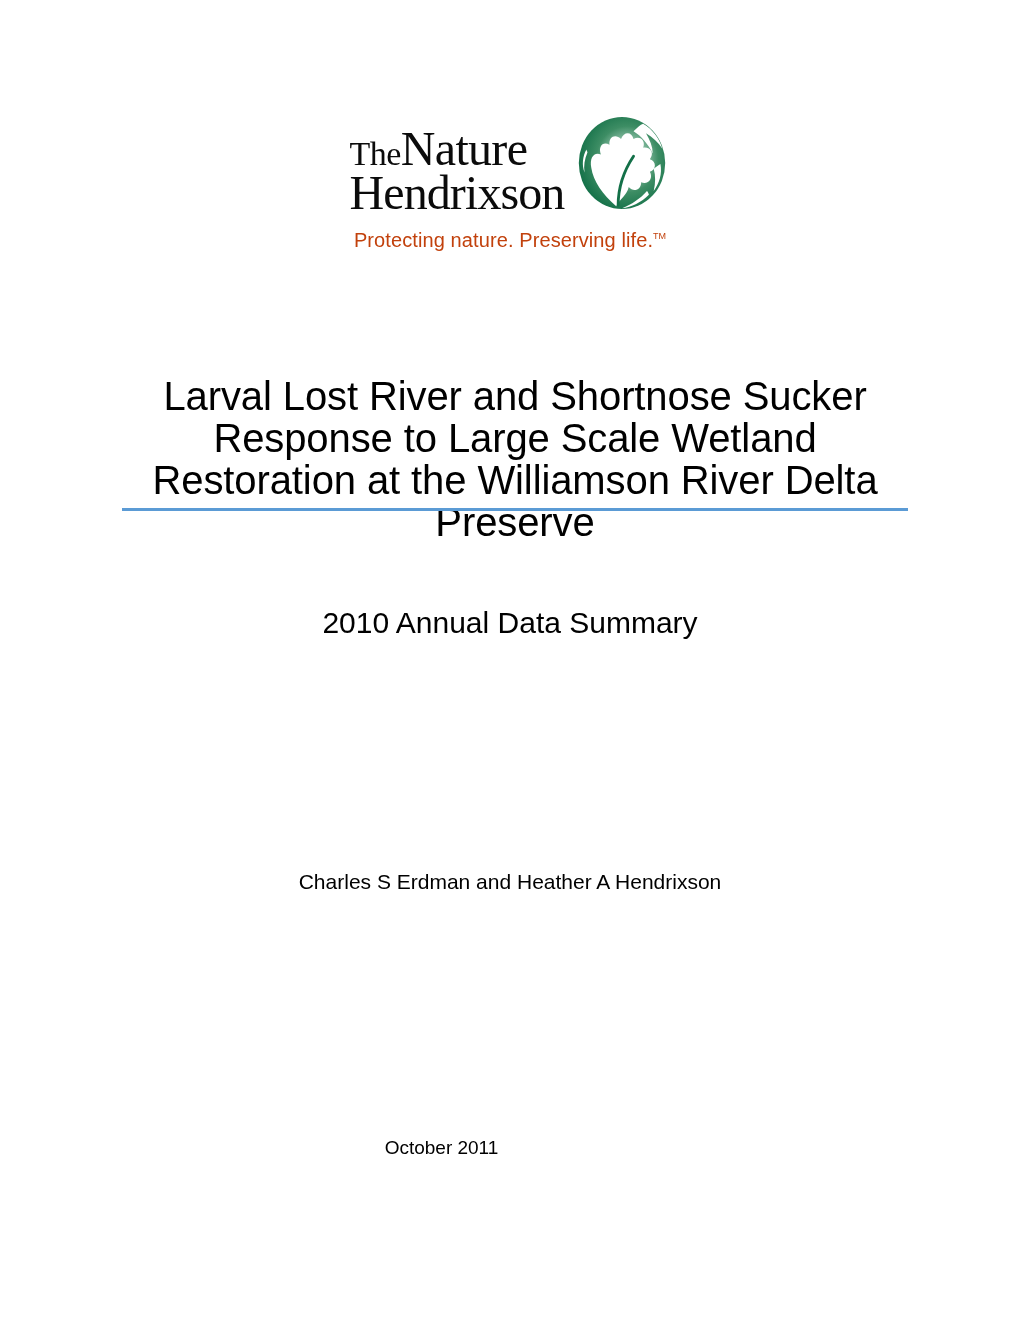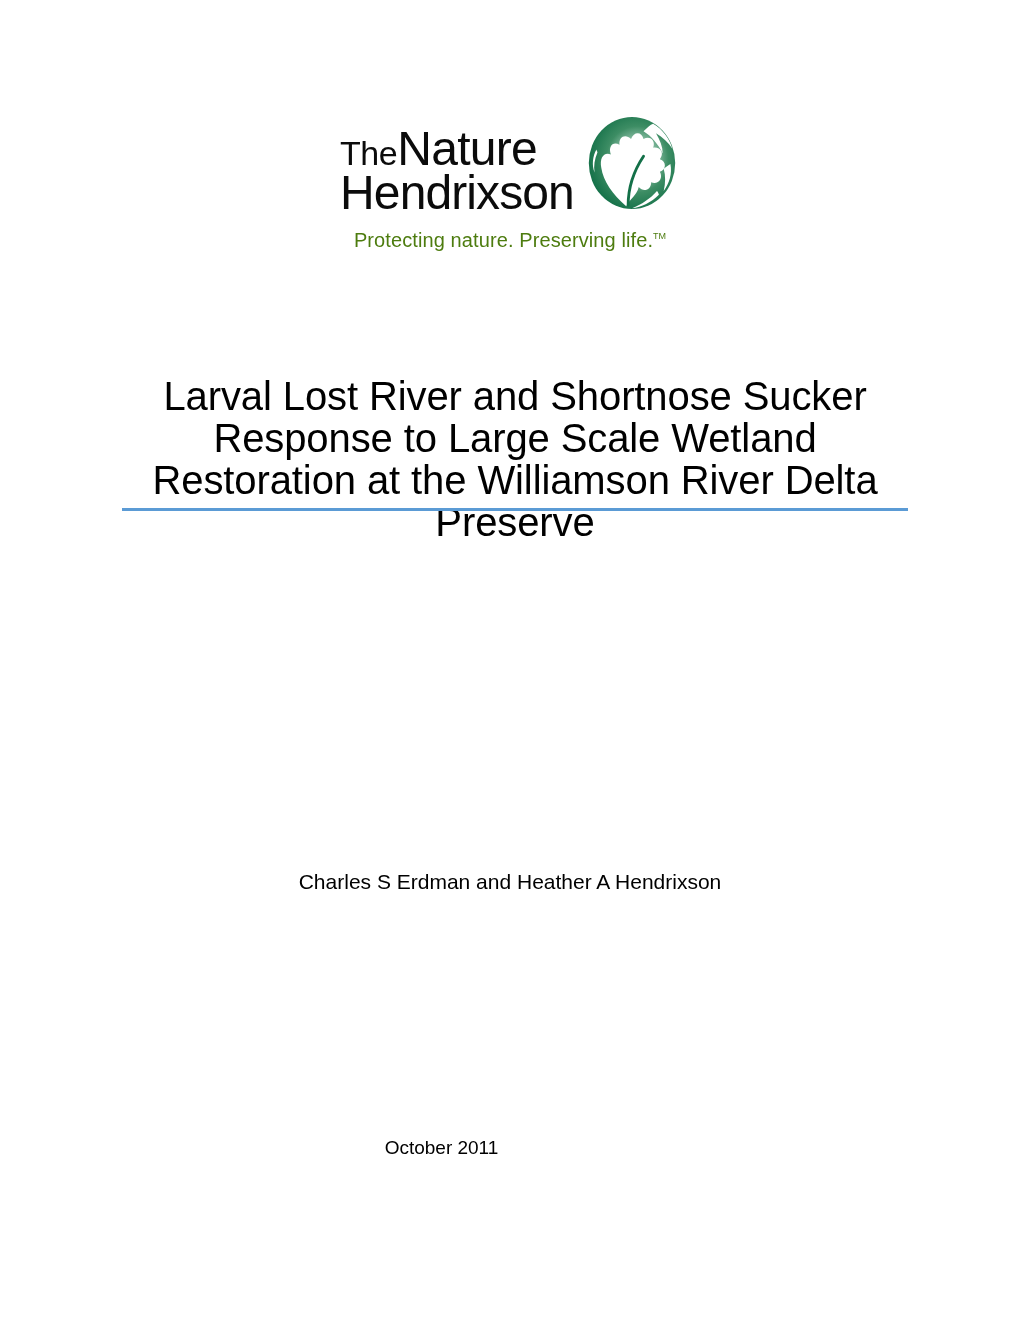--- a/index.html
+++ b/index.html
@@ -33,21 +33,21 @@
     flex-direction: column;
     align-items: center;
   }
   .logo-mark-row {
     display: flex;
     flex-direction: row;
     align-items: flex-start;
     justify-content: center;
   }
   .wordmark {
-    font-family: Liberation Sans, sans-serif;
+    font-family: Liberation Serif, serif;
     color: #0b0b0b;
     line-height: 0.96;
     text-align: left;
     padding-top: 14px;
   }
   .wordmark-line1 {
     font-size: 48px;
     letter-spacing: -0.7px;
     white-space: nowrap;
   }
@@ -64,21 +64,21 @@
   .globe-wrap {
     width: 96px;
     height: 100px;
     margin-left: 10px;
     margin-top: 2px;
     flex: 0 0 auto;
   }
   .tagline {
     font-family: "Liberation Sans", sans-serif;
     font-size: 20px;
-    color: #4d7c0f;
+    color: #c2410c;
     letter-spacing: 0.1px;
     margin-top: 13px;
     white-space: nowrap;
   }
   .tagline sup {
     font-size: 9px;
     vertical-align: super;
     letter-spacing: 0;
   }
 
@@ -213,19 +213,20 @@
       </div>
     </div>
 
     <div class="tagline"><span>Protecting nature. Preserving life.</span><sup>TM</sup></div>
   </div>
 
   <h1 class="doc-title">Larval Lost River and Shortnose Sucker Response to Large Scale Wetland Restoration at the Williamson River Delta Preserve</h1>
 
   <hr class="title-rule">
 
+  <h2 class="doc-subtitle">2010 Annual Data Summary</h2>
 
   <div class="authors">Charles S Erdman and Heather A Hendrixson</div>
 
 
   <div class="doc-date">October 2011</div>
 
 </div>
 
 </body></html>

